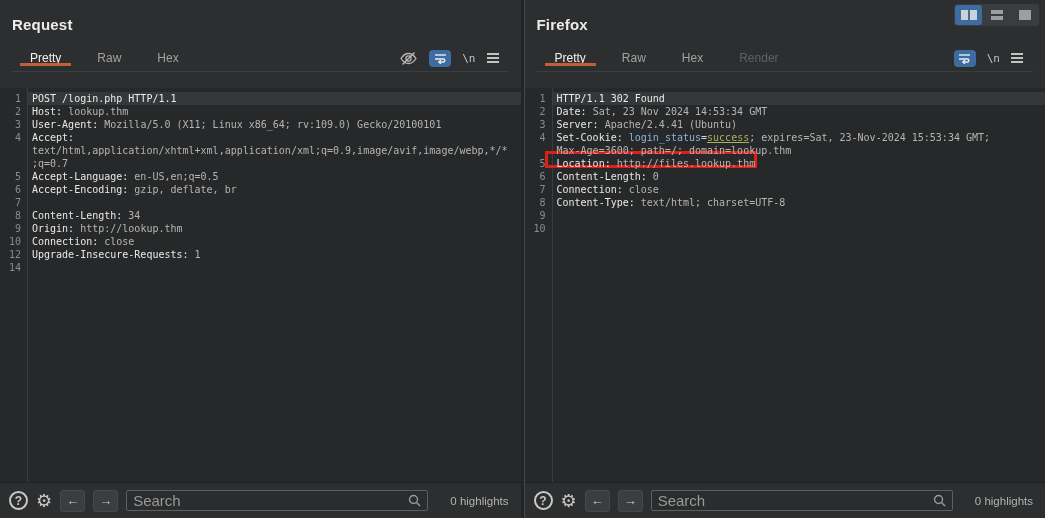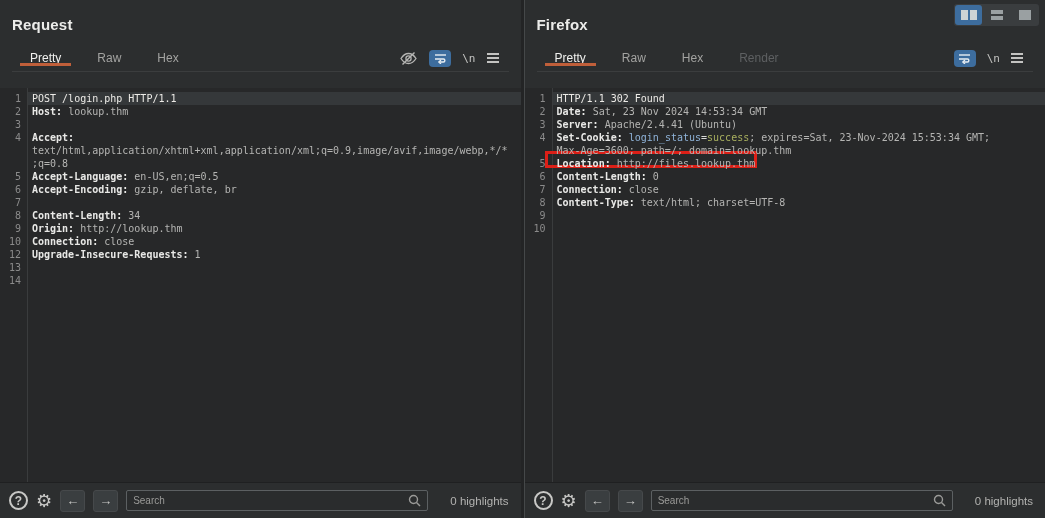--- a/index.html
+++ b/index.html
@@ -55,25 +55,25 @@
   
   .editor {
     flex:1; background:#272829; position:relative; overflow:hidden;
     font-family:"DejaVu Sans Mono", monospace; font-size:10px; line-height:13px;
     padding-top:4px;
   }
   .editor::before { content:""; position:absolute; left:27px; top:0; bottom:0; width:1px; background:#3a3c3d; }
   .row { position:relative; padding-left:32px; height:13px; white-space:pre; }
   .row.hl { background:linear-gradient(to right, transparent 28px, #35383a 28px); }
   .ln { position:absolute; left:0; top:0; width:21px; text-align:right; color:#8b8b8b; }
-  .seg-name   { color:#e8e8e6; font-weight:bold; }
+  .seg-name   { color:#e8e8e6; font-weight:normal; }
   .seg-val    { color:#b5b5b3; }
   .seg-bright { color:#edebe7; }
   .seg-param  { color:#8fb3d9; }
-  .seg-green  { color:#a9b05f; }
+  .seg-green  { color:#a9b05f;text-decoration:underline; }
   .seg-plain  { color:#d9d9d7; }
   .seg-redacted {
     display:inline-block; width:68px; height:11px; vertical-align:middle; margin-top:-2px;
     background:linear-gradient(90deg,#6a7042,#474c29 25%,#7a804b 50%,#51562f 75%,#6f7545);
     filter:blur(1.6px); border-radius:1px;
   }
   .red-box {
     position:absolute; left:20px; top:63px; width:212px; height:17px;
     border:3px solid #dc1f17; pointer-events:none;
   }
@@ -92,21 +92,21 @@
   .nav-btn {
     width:25px; height:22px; background:#3a3e40; border:1px solid #46494b; border-radius:3px;
     color:#c8c8c6; font-size:13px; display:flex; align-items:center; justify-content:center; flex:0 0 auto;
   }
   .search-box {
     flex:1; height:21px; background:#2a2c2d; border:1px solid #5c6062; border-radius:2px;
     display:flex; align-items:center; padding:0 6px; min-width:0;
   }
   .search-box input {
     flex:1; background:transparent; border:none; outline:none; color:#cfcfcd;
-    font-family:"Liberation Sans",sans-serif; font-size:10px; min-width:0;
+    font-family:"Liberation Sans",sans-serif; font-size:15px; min-width:0;
   }
   .search-box input::placeholder { color:#9a9a98; }
   .highlights { color:#b2b2b0; font-size:11.5px; white-space:nowrap; margin-left:14px; flex:0 0 auto; }
 </style>
 </head>
 <body>
 
 <div class="app">
 
   <div class="panel">
@@ -138,32 +138,31 @@
               <i></i>
               <i></i>
               <i></i>
             </span>
         </div>
       </div>
     </div>
     <div class="editor">
         <div class="row hl"><span class="ln">1</span><span><span class="seg-bright">POST /login.php HTTP/1.1</span></span></div>
         <div class="row"><span class="ln">2</span><span><span class="seg-name">Host:</span><span class="seg-val"> lookup.thm</span></span></div>
-        <div class="row"><span class="ln">3</span></div>
+        <div class="row"><span class="ln">3</span><span><span class="seg-name">User-Agent:</span><span class="seg-val"> Mozilla/5.0 (X11; Linux x86_64; rv:109.0) Gecko/20100101</span></span></div>
         <div class="row"><span class="ln">4</span><span><span class="seg-name">Accept:</span></span></div>
         <div class="row"><span class="ln"></span><span><span class="seg-val">text/html,application/xhtml+xml,application/xml;q=0.9,image/avif,image/webp,*/*</span></span></div>
-        <div class="row"><span class="ln"></span><span><span class="seg-val">;q=0.8</span></span></div>
+        <div class="row"><span class="ln"></span><span><span class="seg-val">;q=0.7</span></span></div>
         <div class="row"><span class="ln">5</span><span><span class="seg-name">Accept-Language:</span><span class="seg-val"> en-US,en;q=0.5</span></span></div>
         <div class="row"><span class="ln">6</span><span><span class="seg-name">Accept-Encoding:</span><span class="seg-val"> gzip, deflate, br</span></span></div>
         <div class="row"><span class="ln">7</span></div>
         <div class="row"><span class="ln">8</span><span><span class="seg-name">Content-Length:</span><span class="seg-val"> 34</span></span></div>
         <div class="row"><span class="ln">9</span><span><span class="seg-name">Origin:</span><span class="seg-val"> http://lookup.thm</span></span></div>
         <div class="row"><span class="ln">10</span><span><span class="seg-name">Connection:</span><span class="seg-val"> close</span></span></div>
         <div class="row"><span class="ln">12</span><span><span class="seg-name">Upgrade-Insecure-Requests:</span><span class="seg-val"> 1</span></span></div>
-        <div class="row"><span class="ln">13</span><span></span></div>
         <div class="row"><span class="ln">14</span></div>
       </div>
     <div class="footer">
       <span class="help-icon">?</span>
       <span class="gear-icon">⚙</span>
       <span class="nav-btn">←</span>
       <span class="nav-btn">→</span>
       <span class="search-box">
         <input type="text" placeholder="Search" style="">
         <svg width="13" height="13" viewBox="0 0 13 13">

